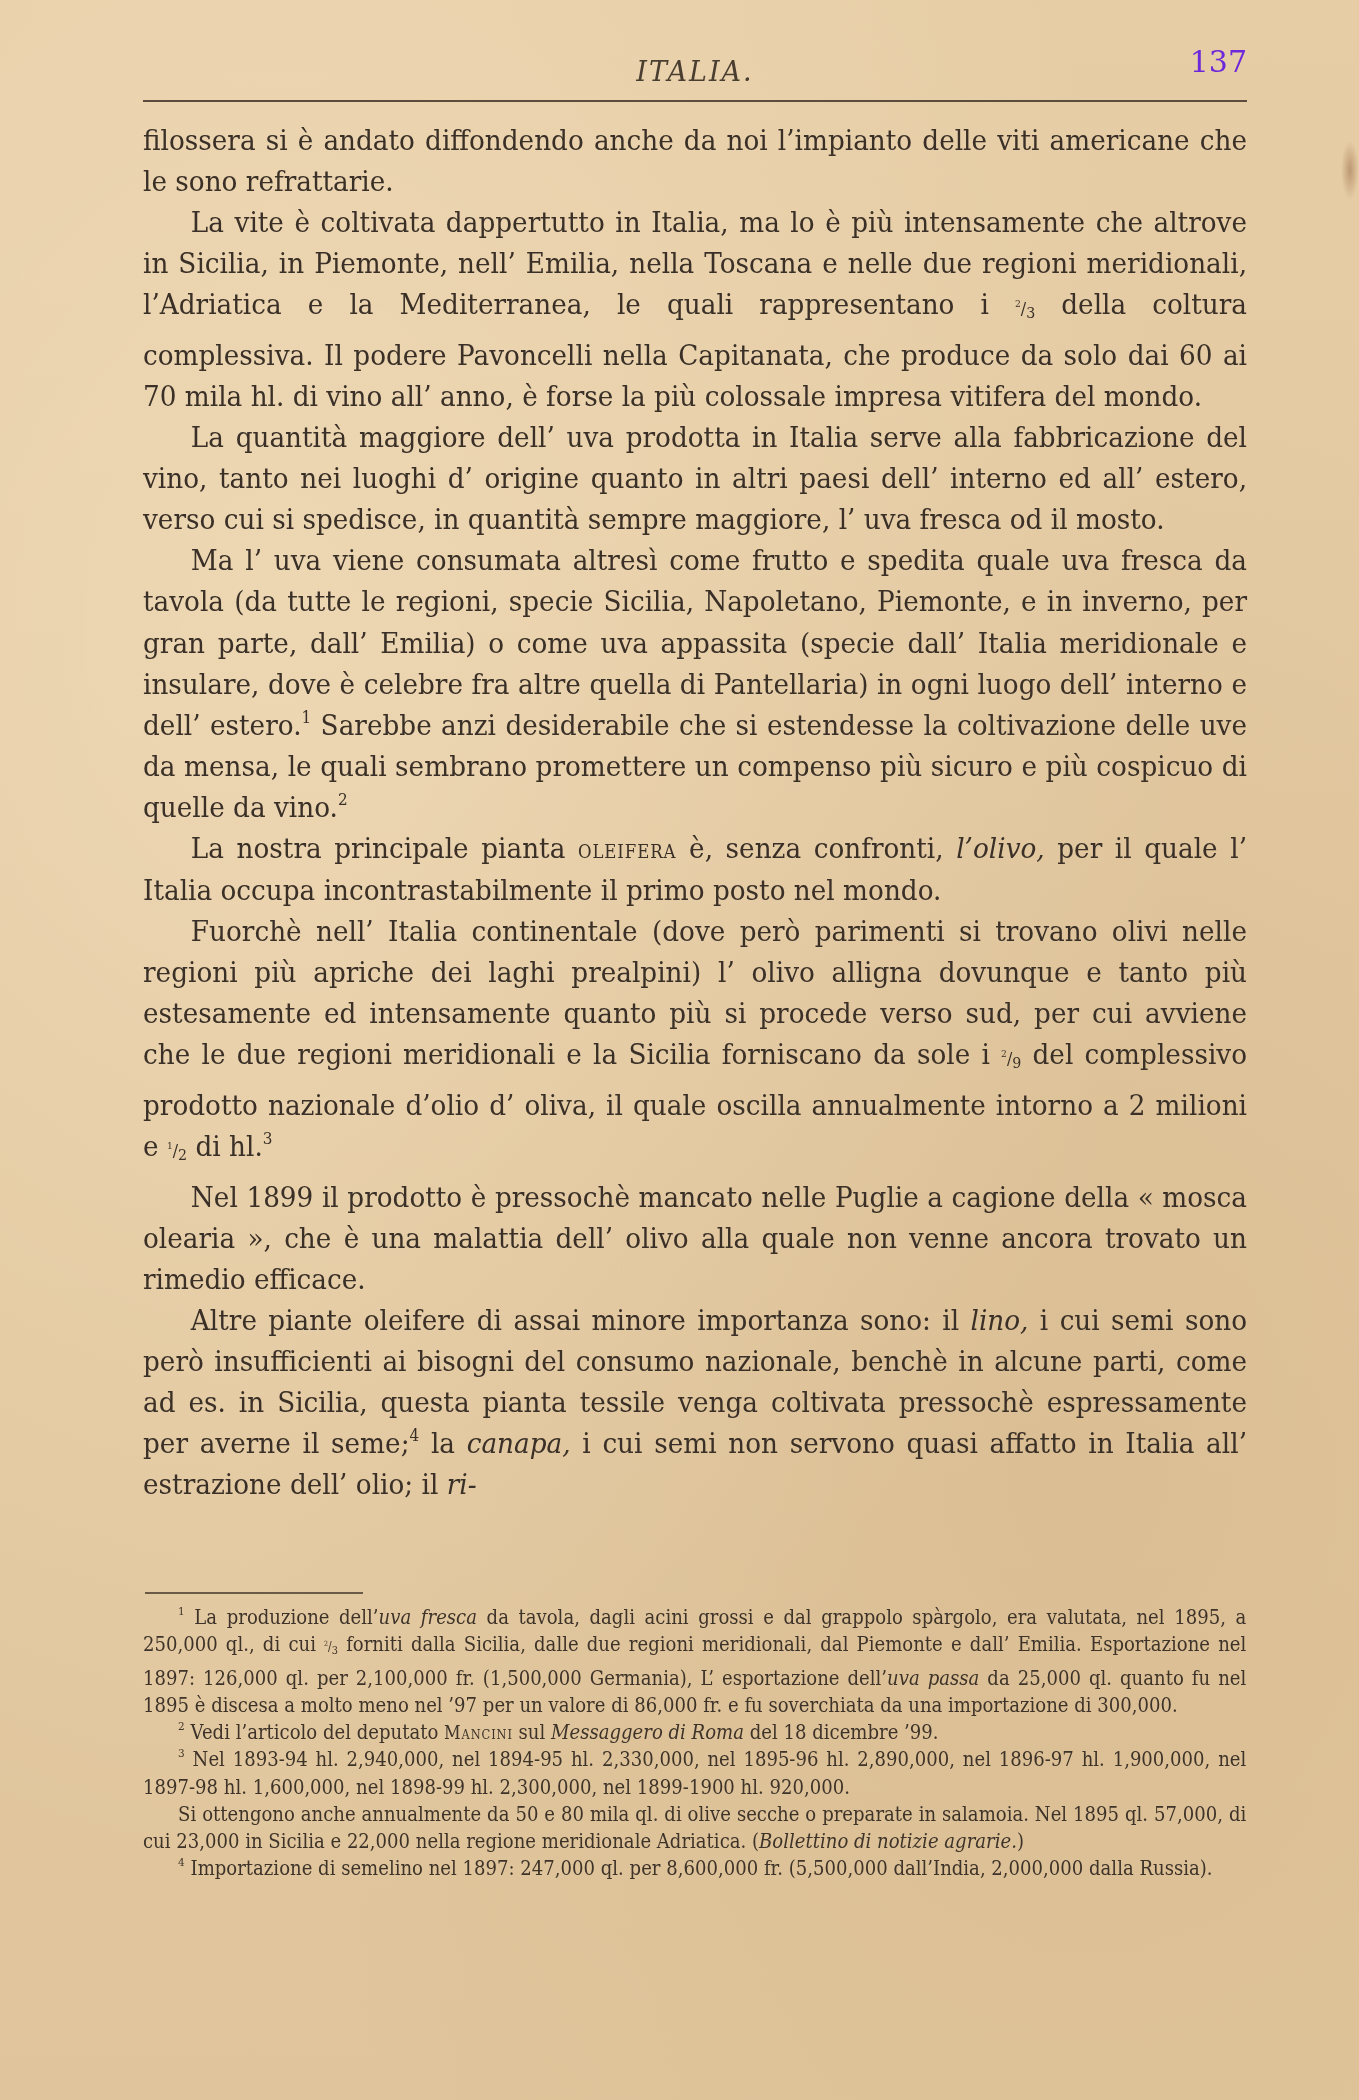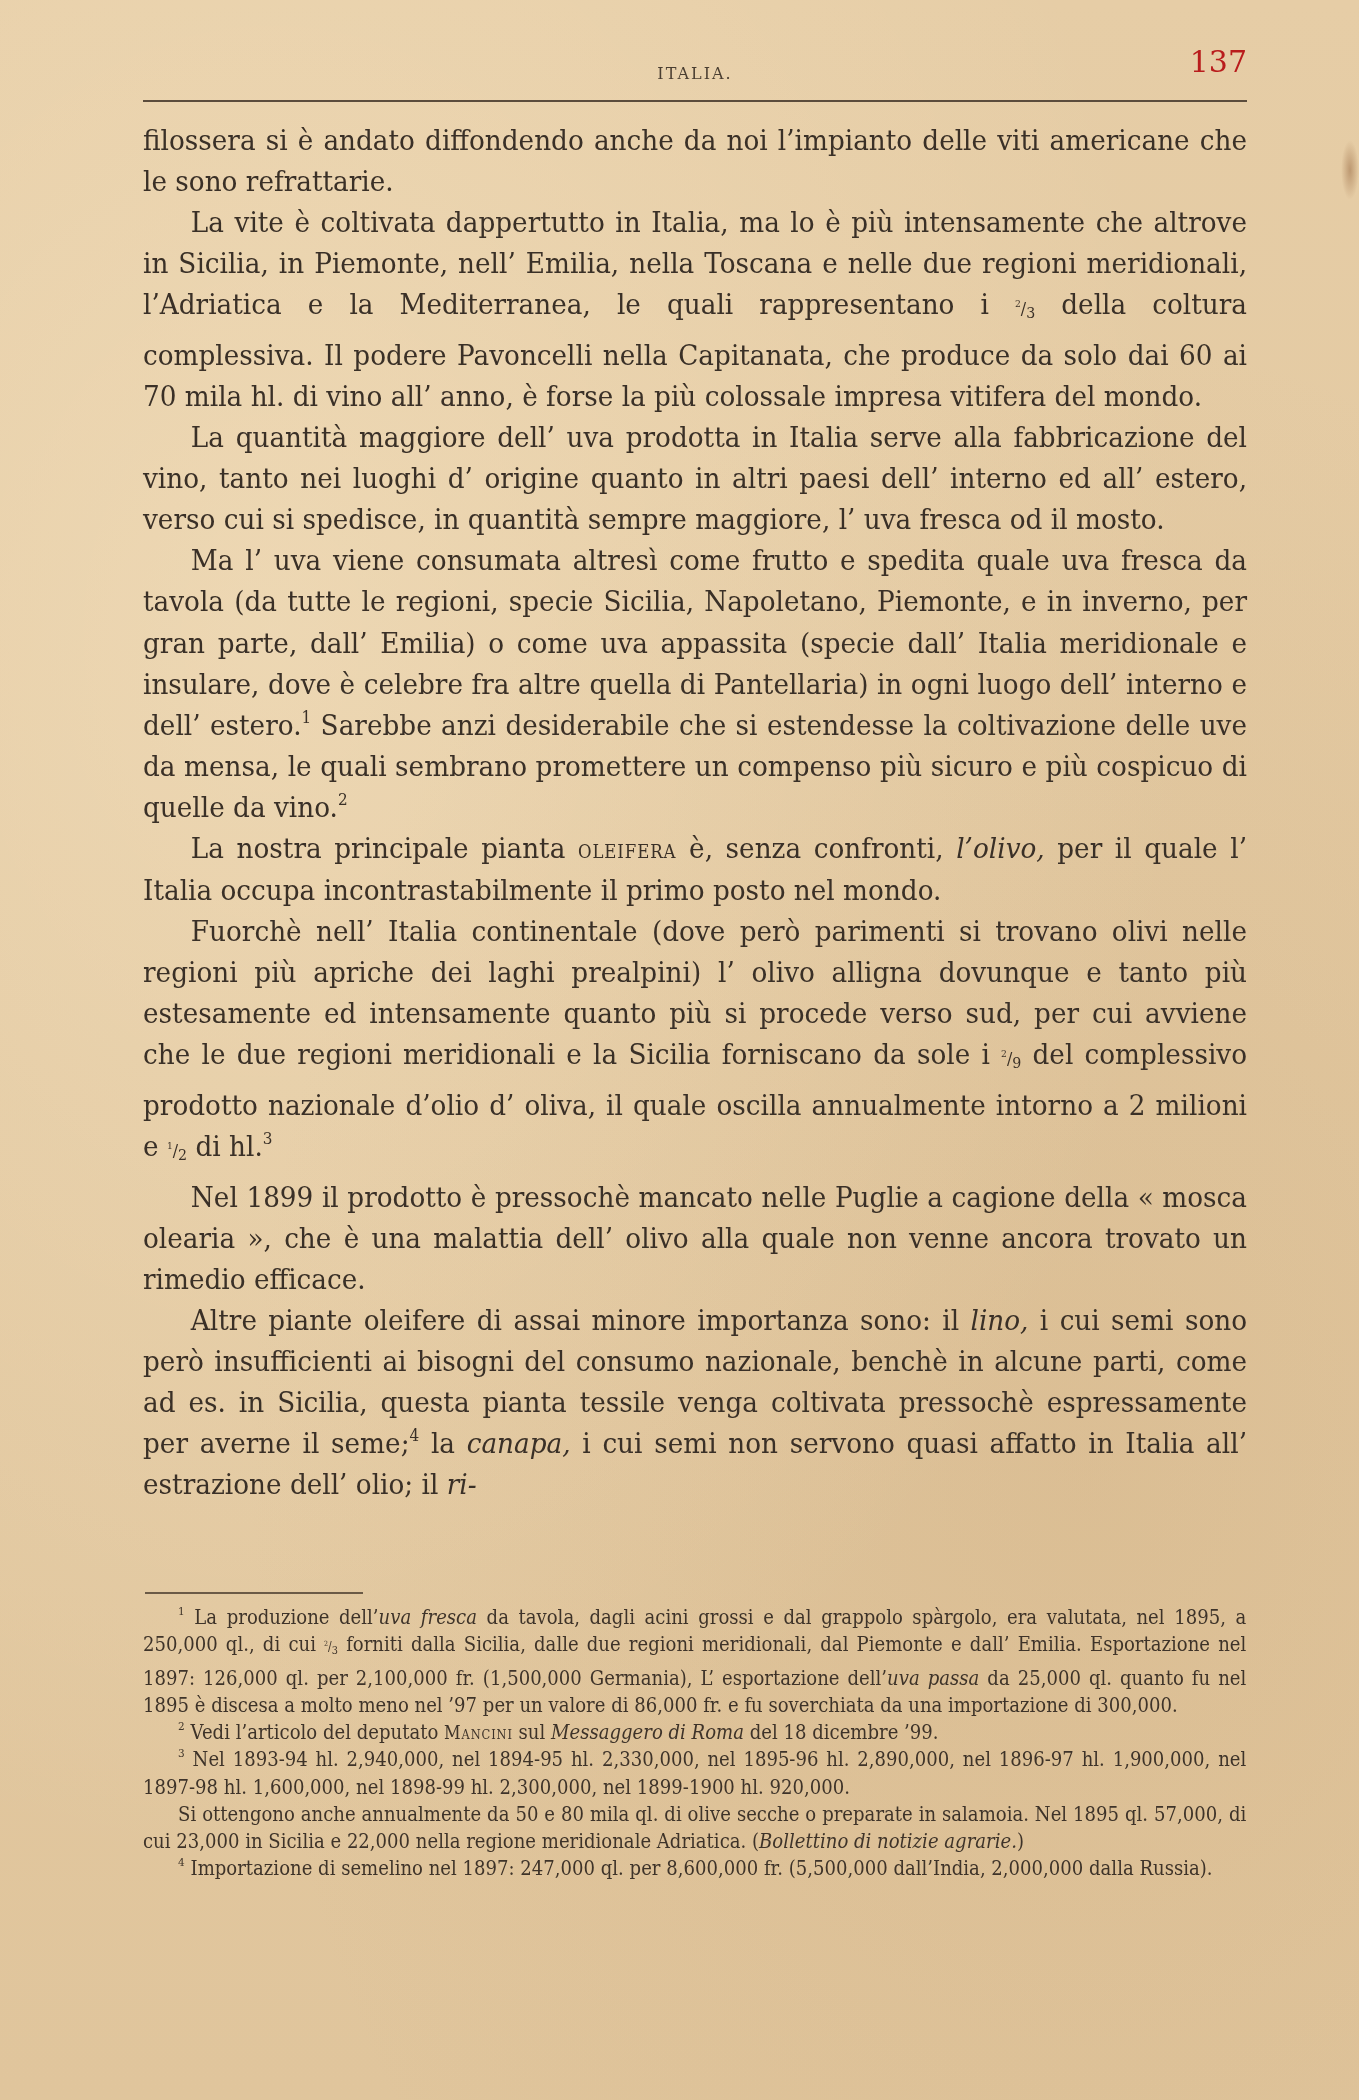--- a/index.html
+++ b/index.html
@@ -12,25 +12,25 @@
       linear-gradient(180deg, #e6cda6 0%, #e2c8a0 50%, #e0c59c 100%);
     font-family: "DejaVu Serif", "Liberation Serif", serif;
     color: #3a2f25;
     position: relative;
   }
   .page { position: absolute; left: 143px; top: 0; width: 1104px; }
   .header {
     position: absolute; top: 44px; left: 0; width: 1104px; height: 40px;
   }
   .running-title {
-    position: absolute; left: 0; right: 0; top: 20px; text-align: center;
-    font-size: 16px; letter-spacing: 2px; color: #4a3e31;
+    position: absolute; left: 0; right: 0; top: 12px; text-align: center;
+    font-size: 27px; letter-spacing: 2px; color: #4a3e31; font-style: italic;
   }
   .page-number {
-    position: absolute; right: 0; top: 0; font-size: 30px; color: #b91c1c;
+    position: absolute; right: 0; top: 0; font-size: 30px; color: #6d28d9;
   }
   .header-rule {
     position: absolute; top: 100px; left: 0; width: 1104px; height: 2px; background: #5b4c3c;
   }
   .body-text {
     position: absolute; top: 120px; left: 0; width: 1104px;
     font-size: 28.6px; line-height: 41.1px; text-align: justify; color: #3a3027;
     transform: scaleX(0.92); transform-origin: left top; width: 1200px;
   }
   .body-text p { margin: 0; }

